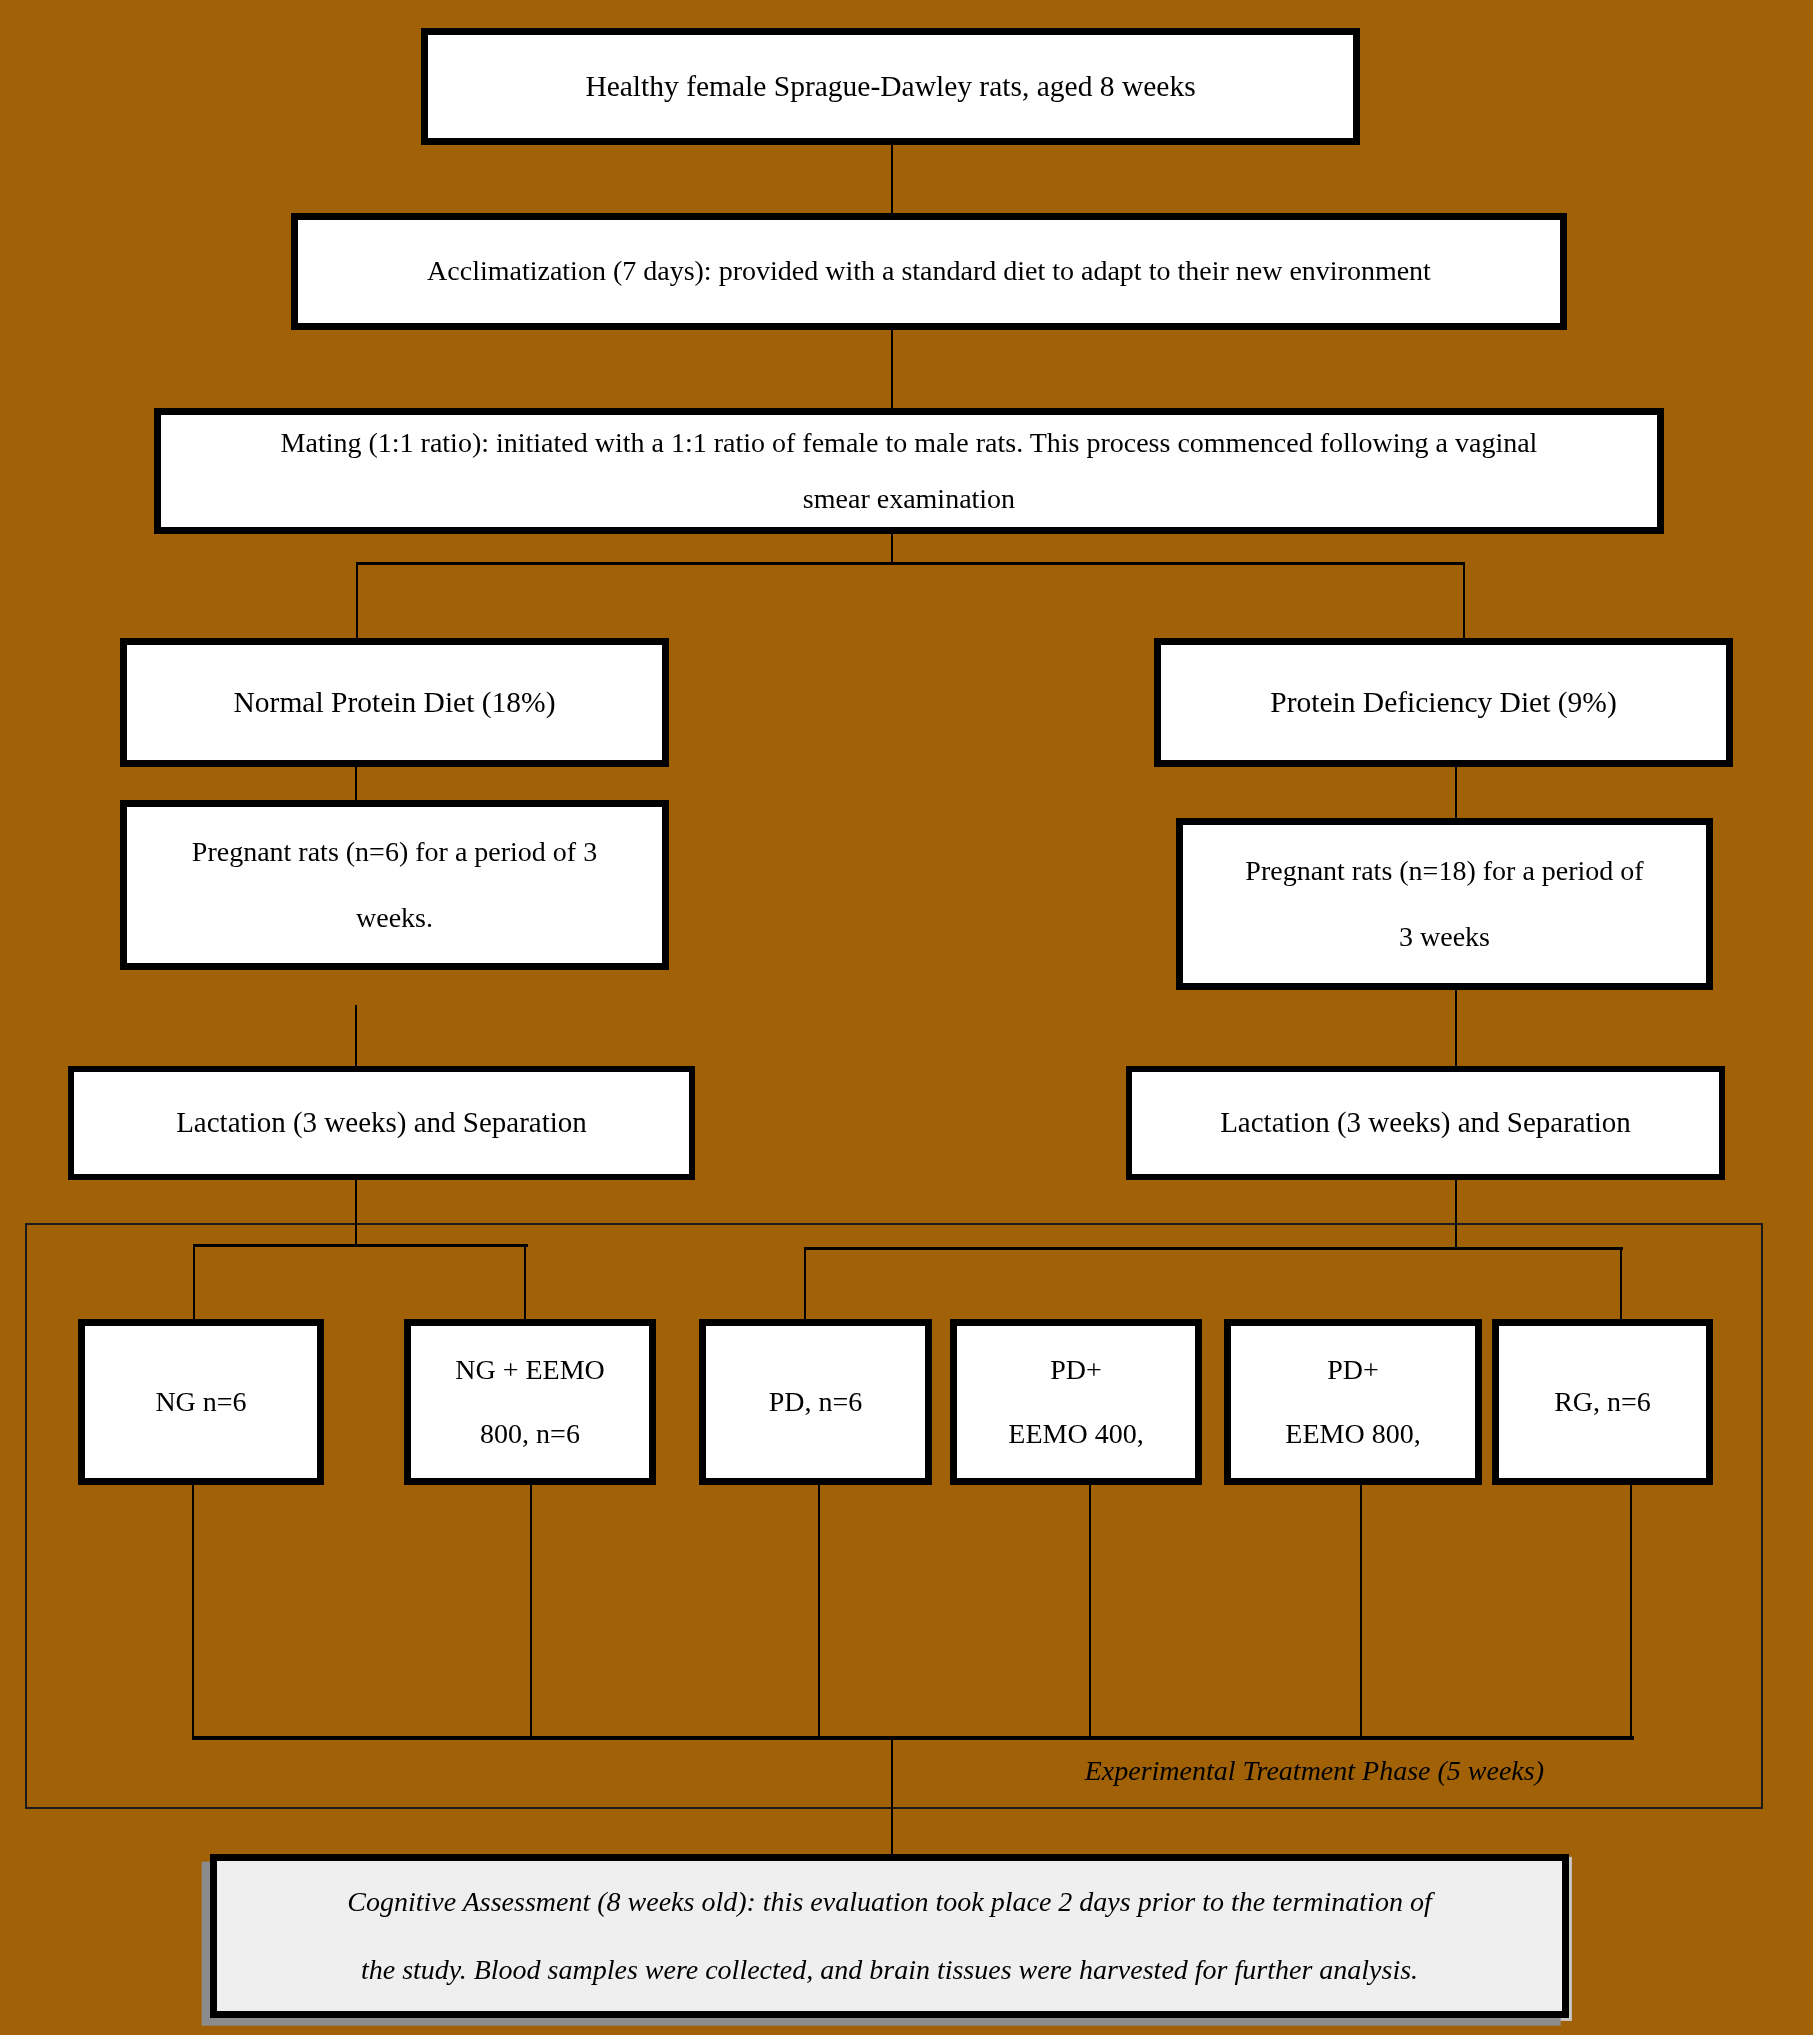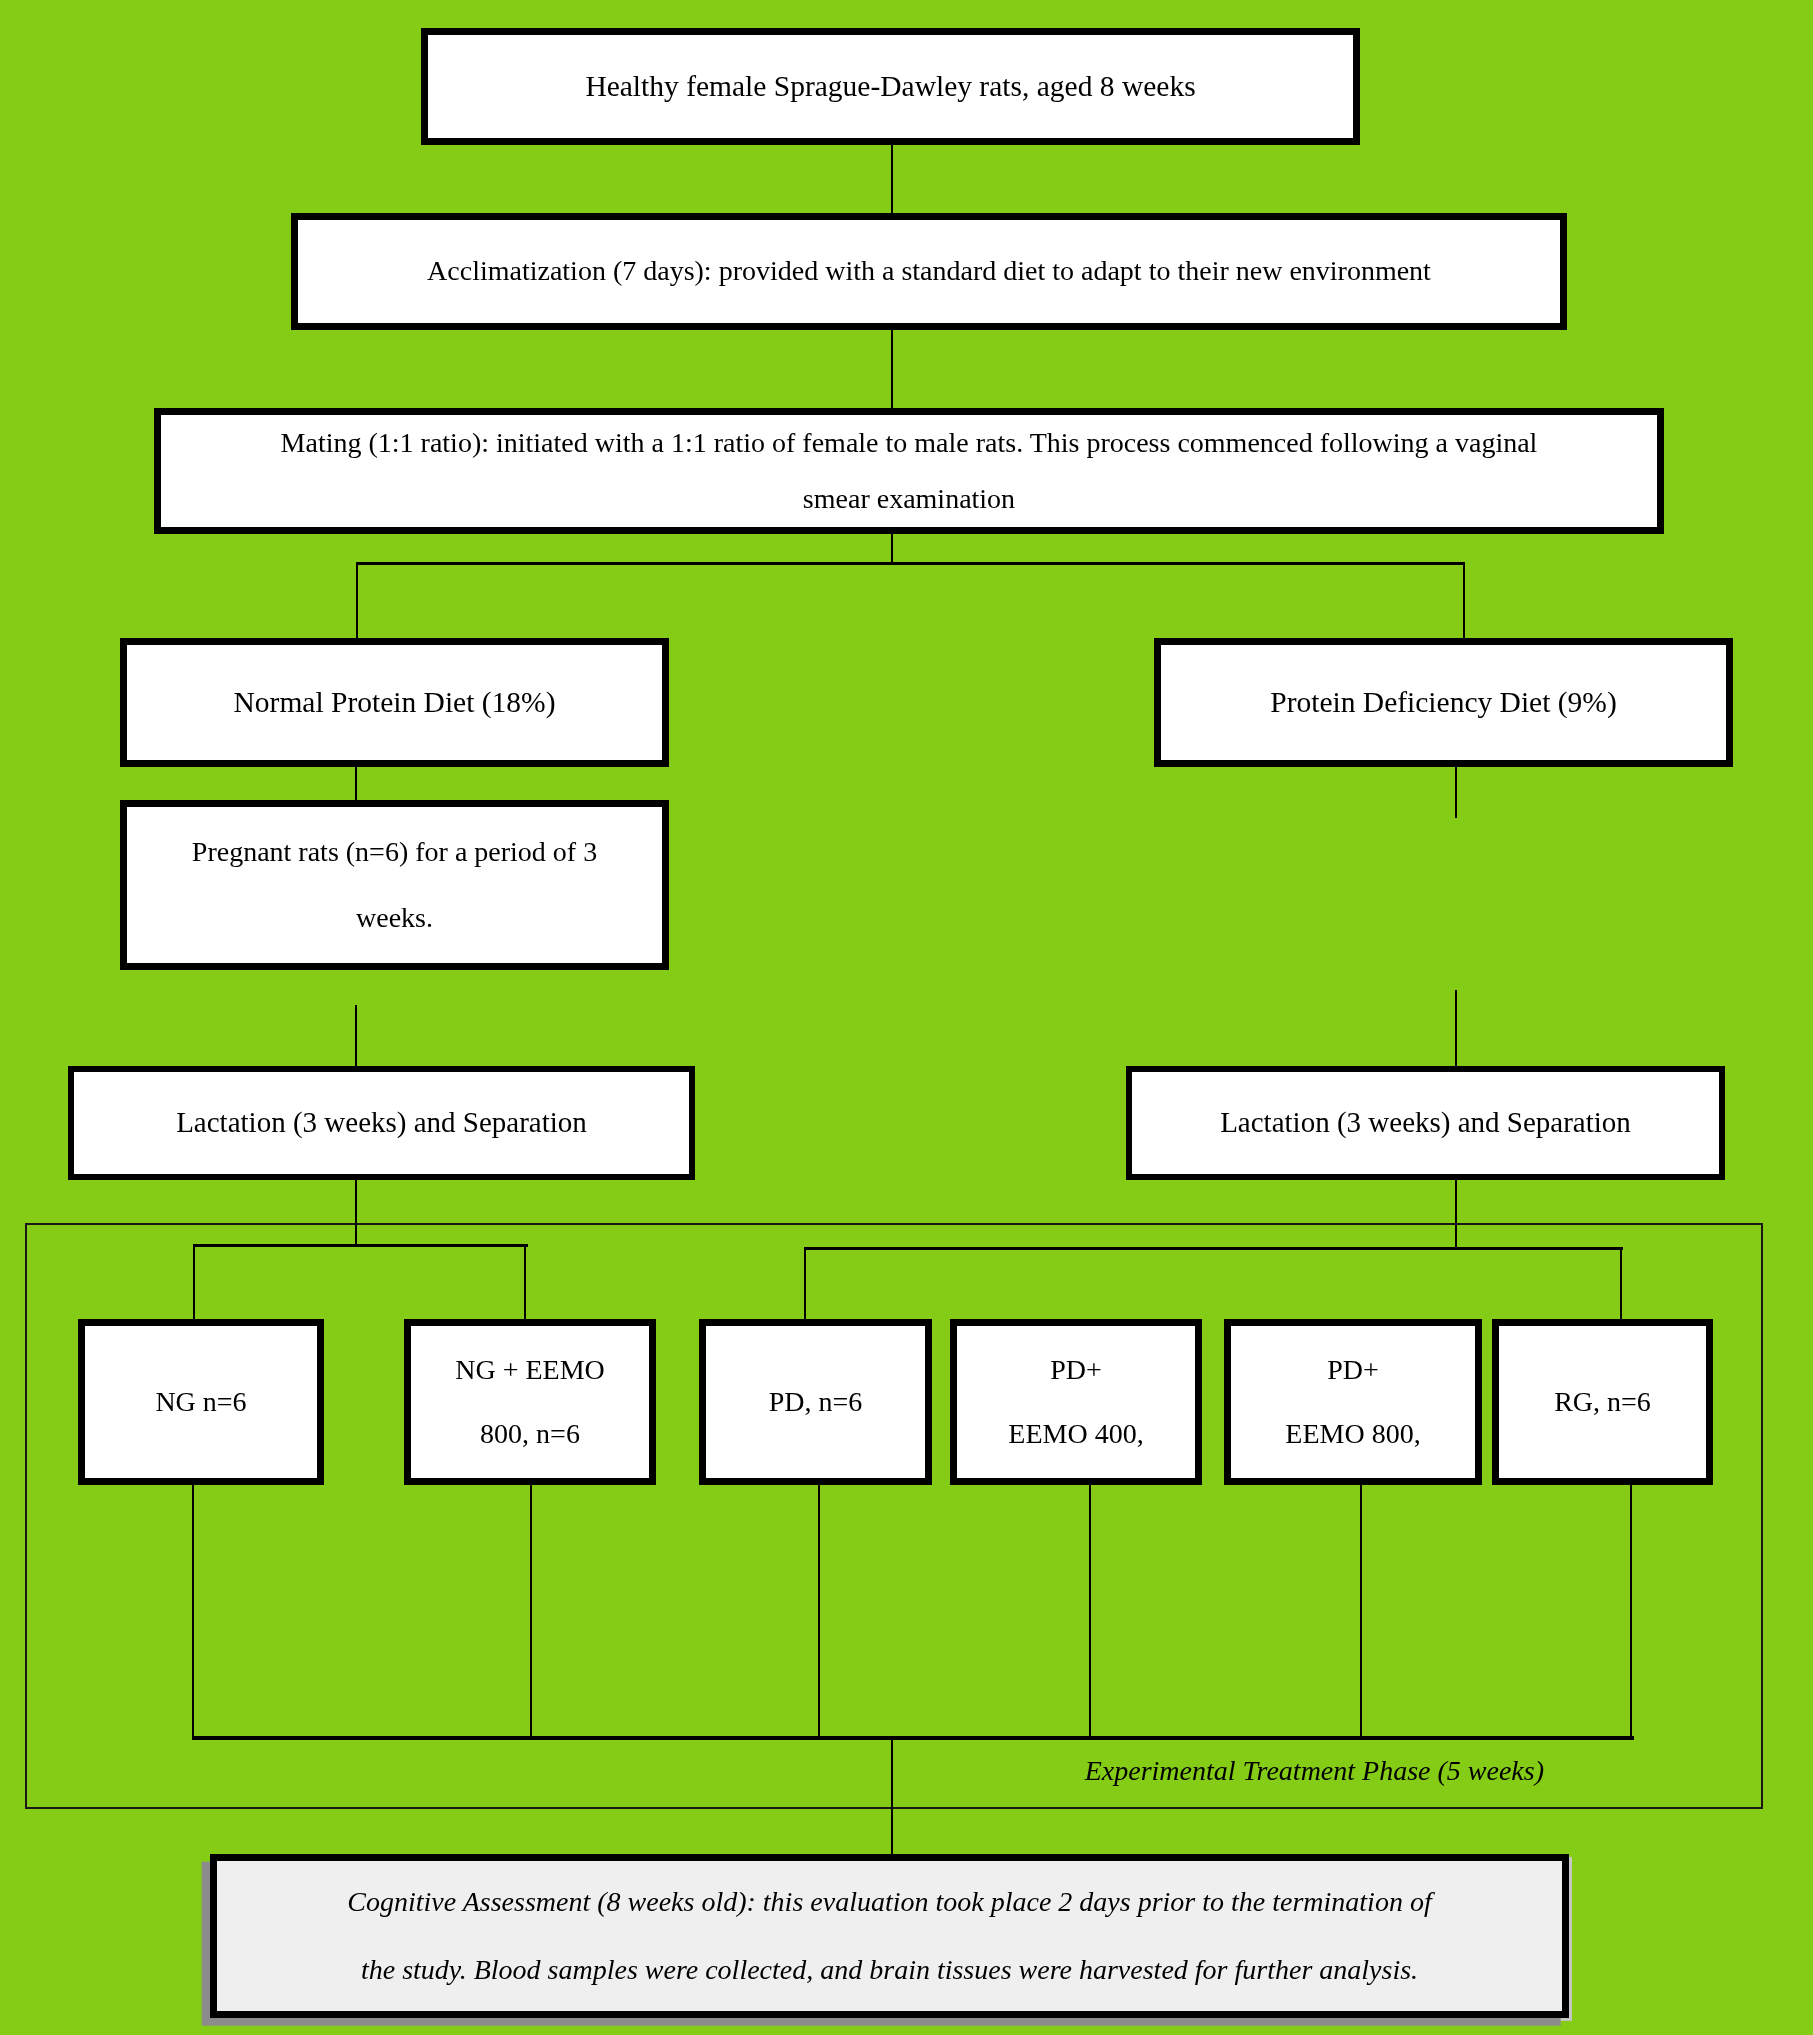--- a/index.html
+++ b/index.html
@@ -1,19 +1,19 @@
 <!DOCTYPE html>
 <html style="font-size:9.4px"><head>
 <meta charset="utf-8">
 <style>
   html,body{margin:0;padding:0;background:#ffffff;}
   #diagram{
     position:relative;
     width:1814px;height:2035px;
-    background:#84cc16;
+    background:#a16207;
     font-family:"Liberation Serif","DejaVu Serif",serif;
     color:#000;
     overflow:hidden;
   }
   .box{
     position:absolute;
     background:#ffffff;
     border:7px solid #000;
     box-sizing:border-box;
     display:flex;
@@ -110,20 +110,26 @@
   </div>
   <div class="vline" style="left:355px;top:767px;width:2.4px;height:68px;"></div>
   <div class="vline" style="left:1455px;top:767px;width:2.4px;height:51px;"></div>
 
   <div class="box b-pregl">
     <div class="stack">
       <div class="nowrap">Pregnant rats (n=6) for a period of 3</div>
       <div class="nowrap">weeks.</div>
     </div>
   </div>
+  <div class="box b-pregr">
+    <div class="stack">
+      <div class="nowrap">Pregnant rats (n=18) for a period of</div>
+      <div class="nowrap">3 weeks</div>
+    </div>
+  </div>
   <div class="vline" style="left:355px;top:1005px;width:2.4px;height:61px;"></div>
   <div class="vline" style="left:1455px;top:990px;width:2.4px;height:76px;"></div>
 
   <div class="box b-lactl">
     <div class="nowrap">Lactation (3 weeks) and Separation</div>
   </div>
   <div class="box b-lactr">
     <div class="nowrap">Lactation (3 weeks) and Separation</div>
   </div>
 

